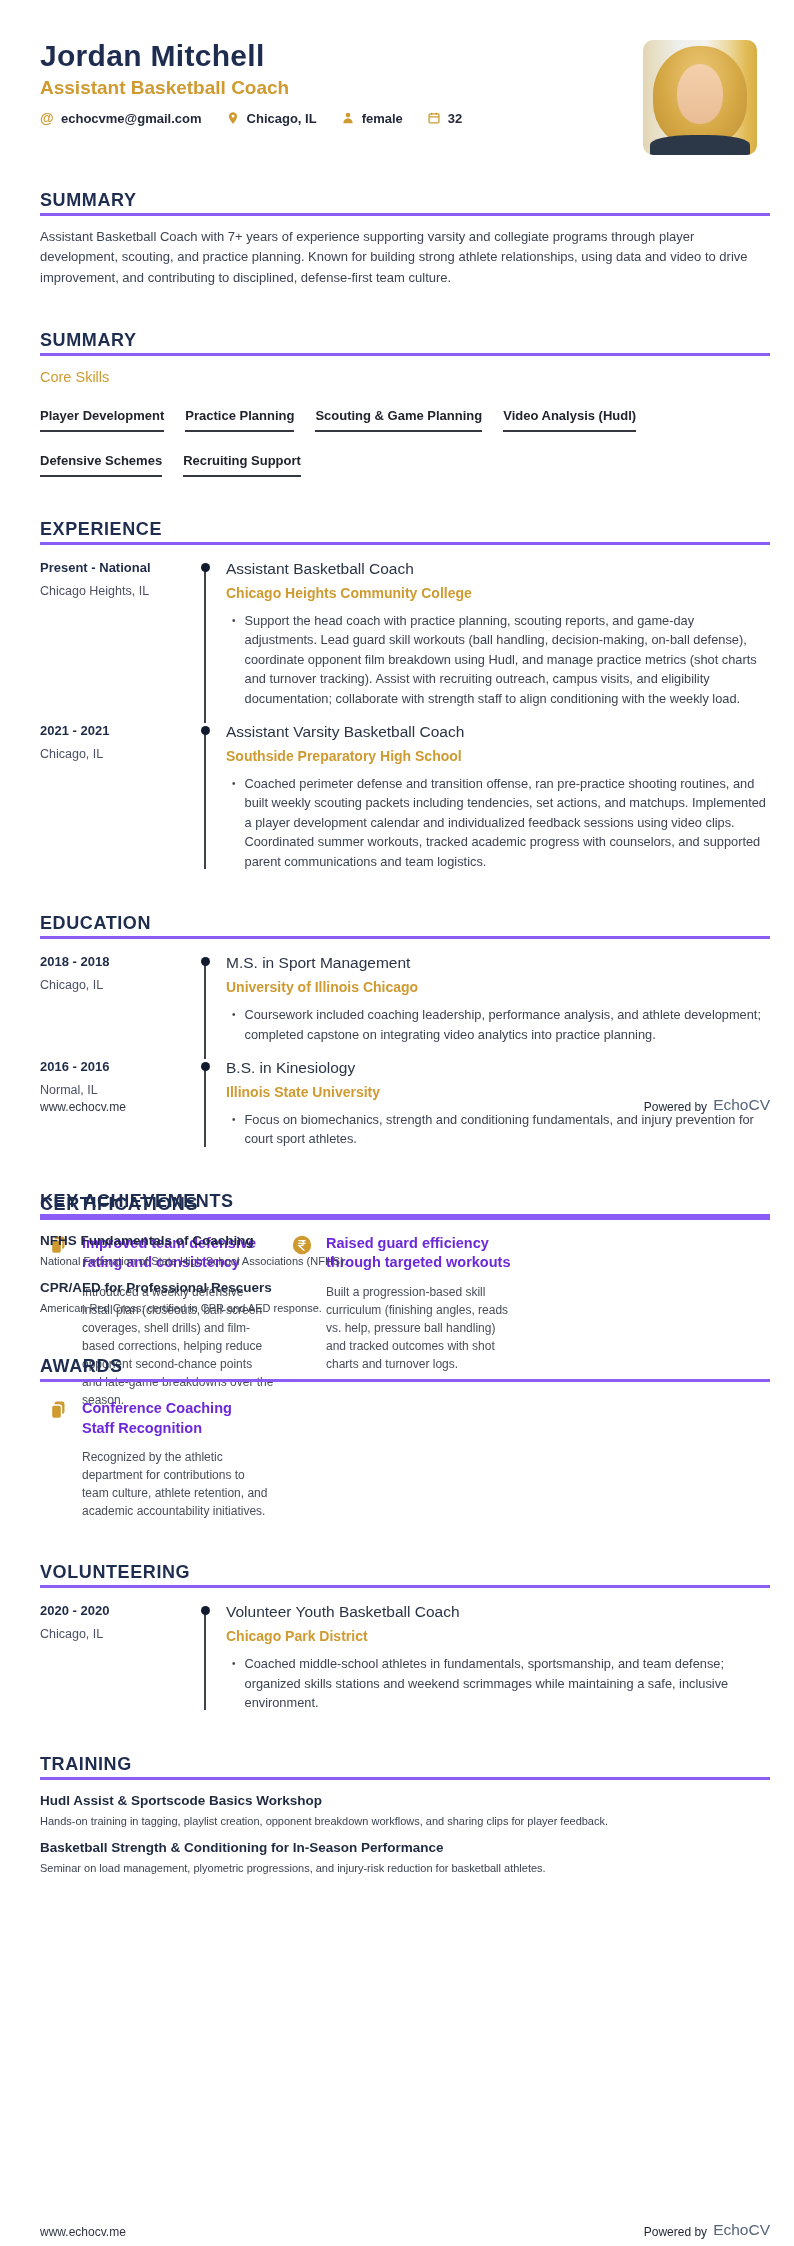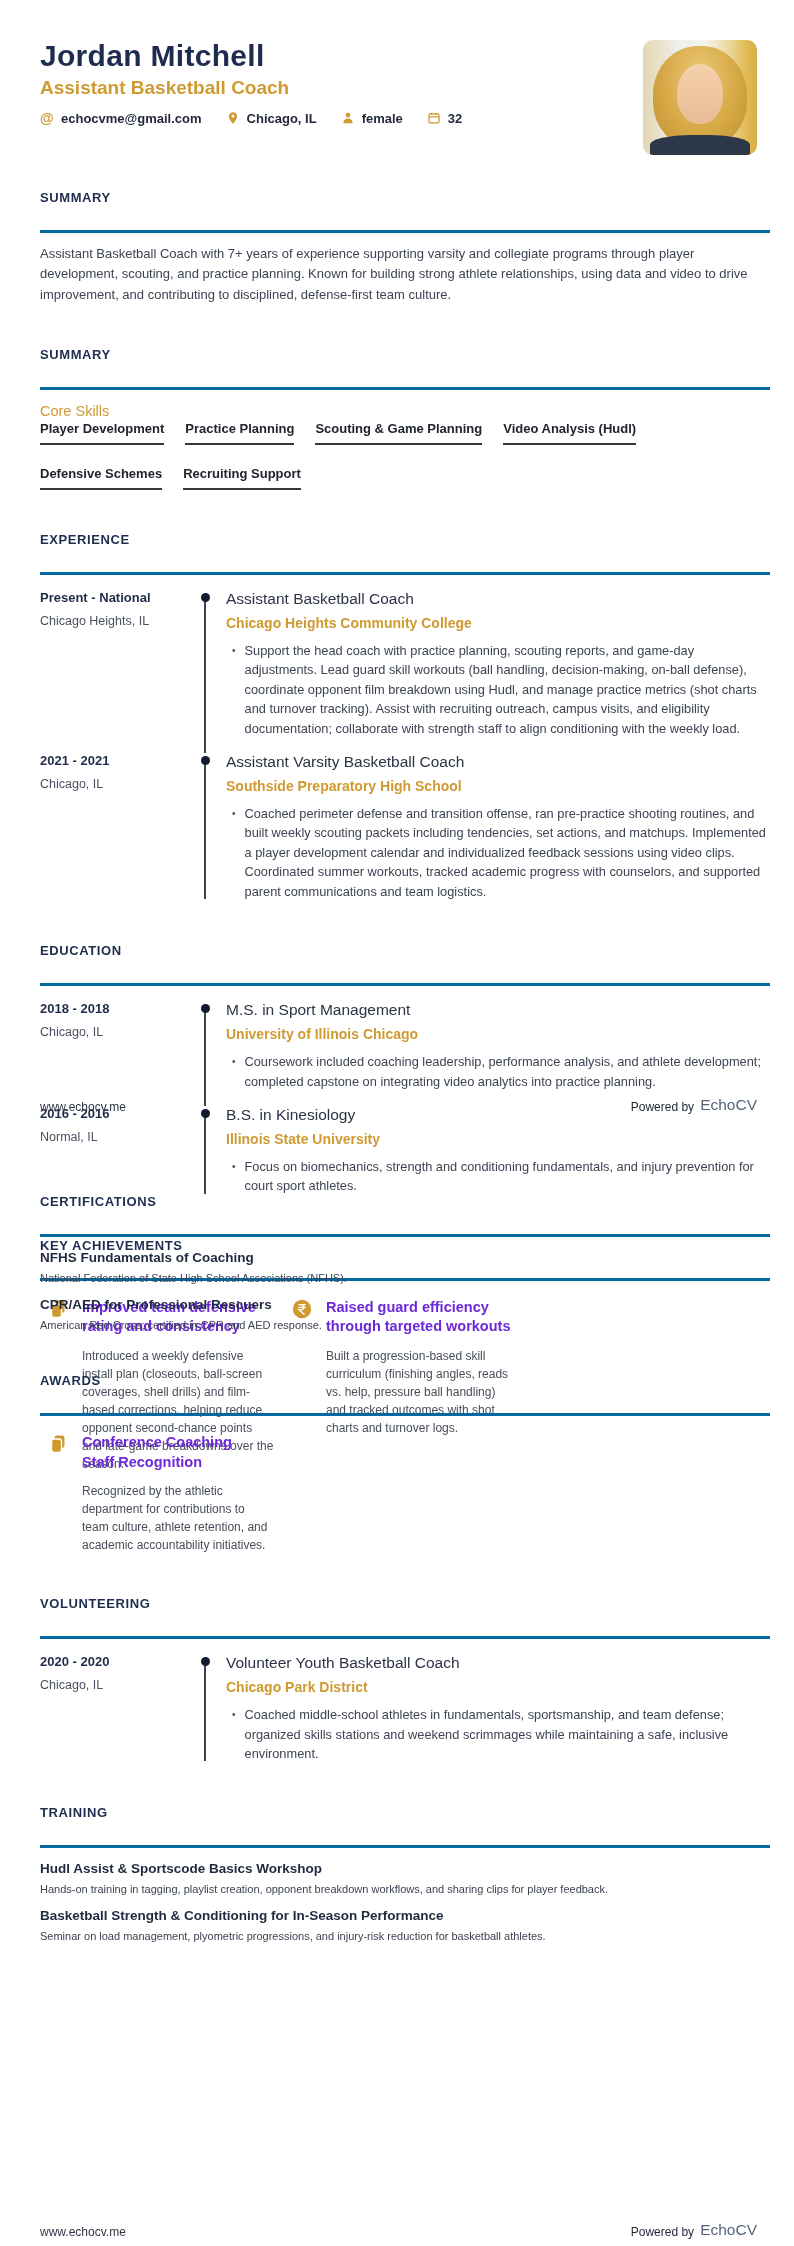--- a/index.html
+++ b/index.html
@@ -30,27 +30,27 @@
     background:radial-gradient(ellipse at 50% 32%,#ecc878 0%,#d6a946 55%,#bf8f33 100%);
     border-radius:48% 48% 44% 44%; }
   .photo .face { position:absolute; top:21%; left:30%; width:40%; height:52%;
     background:linear-gradient(180deg,#f4d0ab 0%,#eaB astonish 0,#e9bd95 100%);
     border-radius:50% 50% 47% 47%; }
   .photo .shirt { position:absolute; bottom:-3%; left:6%; width:88%; height:20%;
     background:#2c3747; border-radius:42% 42% 0 0; }
 
   
   .sec { margin-top:42px; }
-  .sec-h { font-size:13px; font-weight:bold; color:#1e2d4f; letter-spacing:.6px;
-    padding-bottom:25px; border-bottom:3px solid #0369a1; }
+  .sec-h { font-size:18px; font-weight:bold; color:#1e2d4f; letter-spacing:.6px;
+    padding-bottom:2px; border-bottom:3px solid #8b5cf6; }
 
   .summary-text { margin-top:11px; font-size:13px; line-height:1.56; color:#3c4352; }
 
   .skills-group { margin-top:13px; font-size:14.5px; color:#cf9a30; }
-  .chips { display:flex; flex-wrap:wrap; column-gap:32px; row-gap:17px; margin-top:2px;gap:21px; }
+  .chips { display:flex; flex-wrap:wrap; column-gap:32px; row-gap:17px; margin-top:23px;gap:21px; }
   .chip { font-size:13px; font-weight:bold; color:#20242c; padding-bottom:7px; border-bottom:2px solid #35393f; }
 
   
   .entry { display:flex; margin-top:15px; }
   .entry-left { width:163px; flex:none; }
   .entry-date { font-size:13px; font-weight:bold; color:#1f2c49; }
   .entry-loc { font-size:12.5px; color:#4b5160; margin-top:9px; }
   .rail { width:23px; flex:none; position:relative; }
   .rail::before { content:""; position:absolute; left:1px; top:9px; bottom:-15px; width:1.5px; background:#3e434c; }
   .entry.last .rail::before { bottom:2px; }
@@ -67,21 +67,21 @@
   .card { width:244px; display:flex; gap:13px; }
   .card-icon { flex:none; width:21px; padding-top:1px; }
   .card-title { font-size:14.5px; font-weight:bold; color:#6d28d9; line-height:1.35; max-width:185px; }
   .card-text { margin-top:10px; font-size:12px; line-height:1.5; color:#474d59; max-width:192px; }
 
   
   .line-item-title { margin-top:13px; font-size:13.5px; font-weight:bold; color:#1f2a40; }
   .line-item-desc { margin-top:7px; font-size:11px; color:#3c4352; }
 
   
-  .page-footer { position:absolute; left:0; right:13px; display:flex; justify-content:space-between; align-items:flex-end; }
+  .page-footer { position:absolute; left:0; right:0; display:flex; justify-content:space-between; align-items:flex-end; }
   .footer-1 { top:1056px; }
   .footer-2 { top:1027px; }
   .site { font-size:12px; color:#2f3642; }
   .powered { font-size:12px; color:#1c2433; display:flex; align-items:flex-end; gap:6px; }
   .brand { font-size:15.5px; color:#55657c; }
 </style>
 </head>
 <body>
 
 <div class="page">

